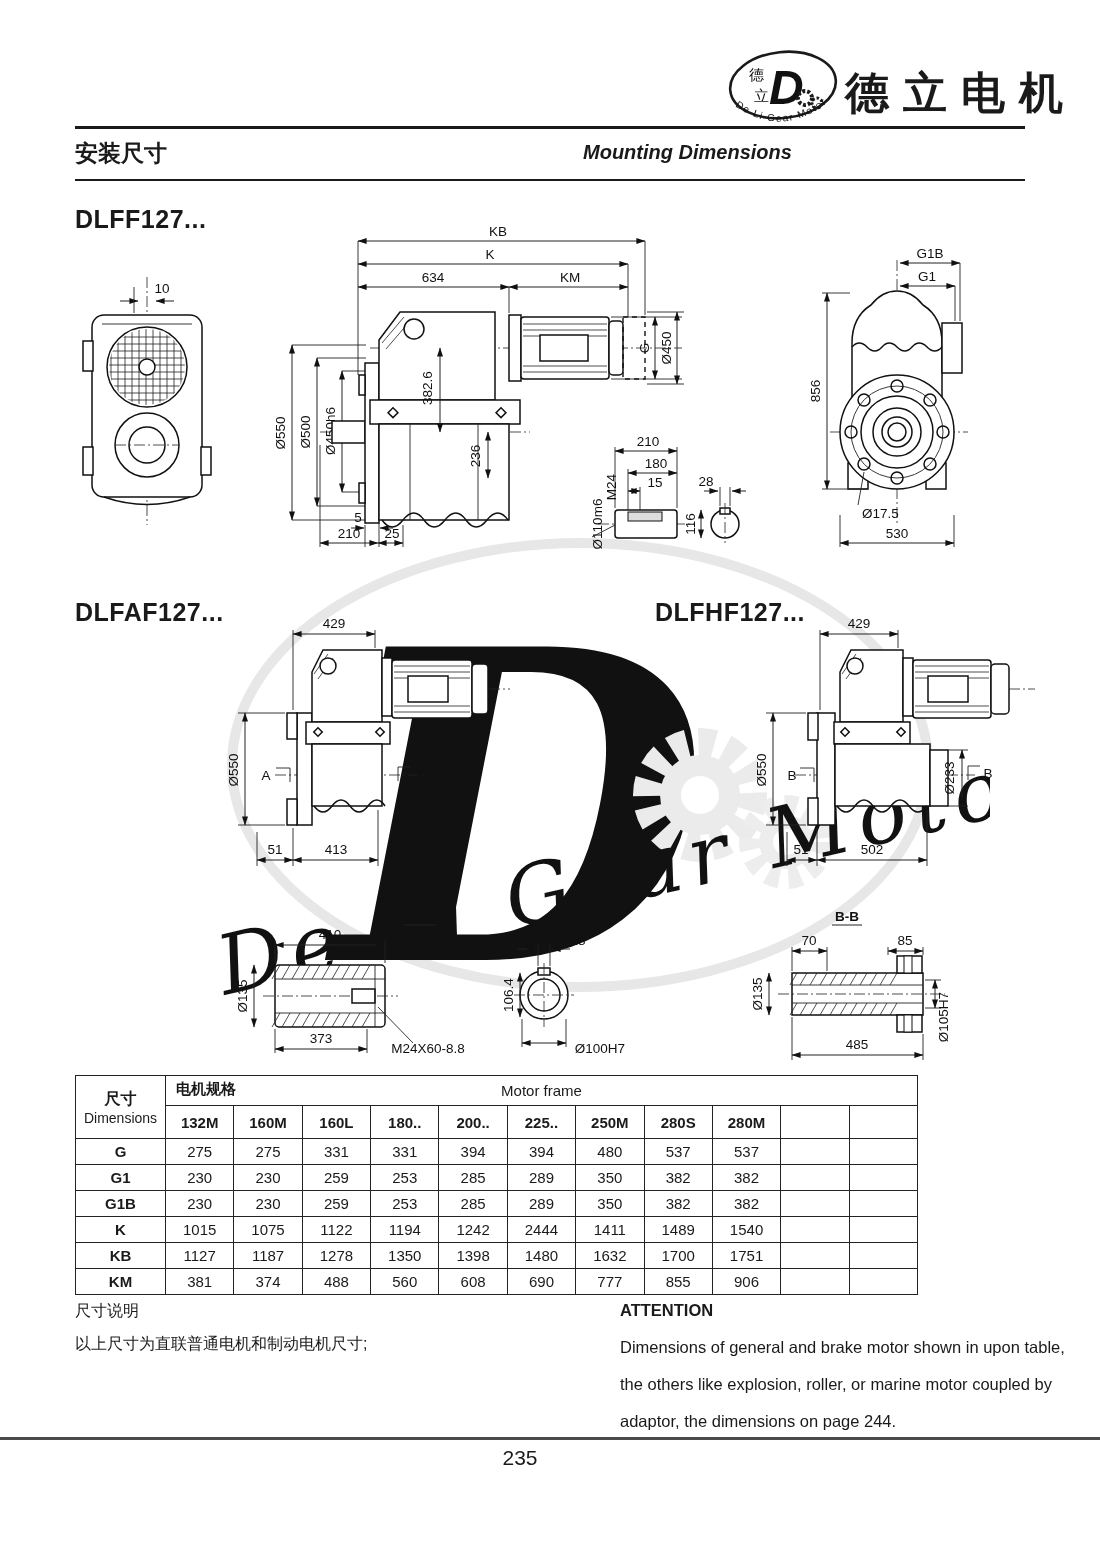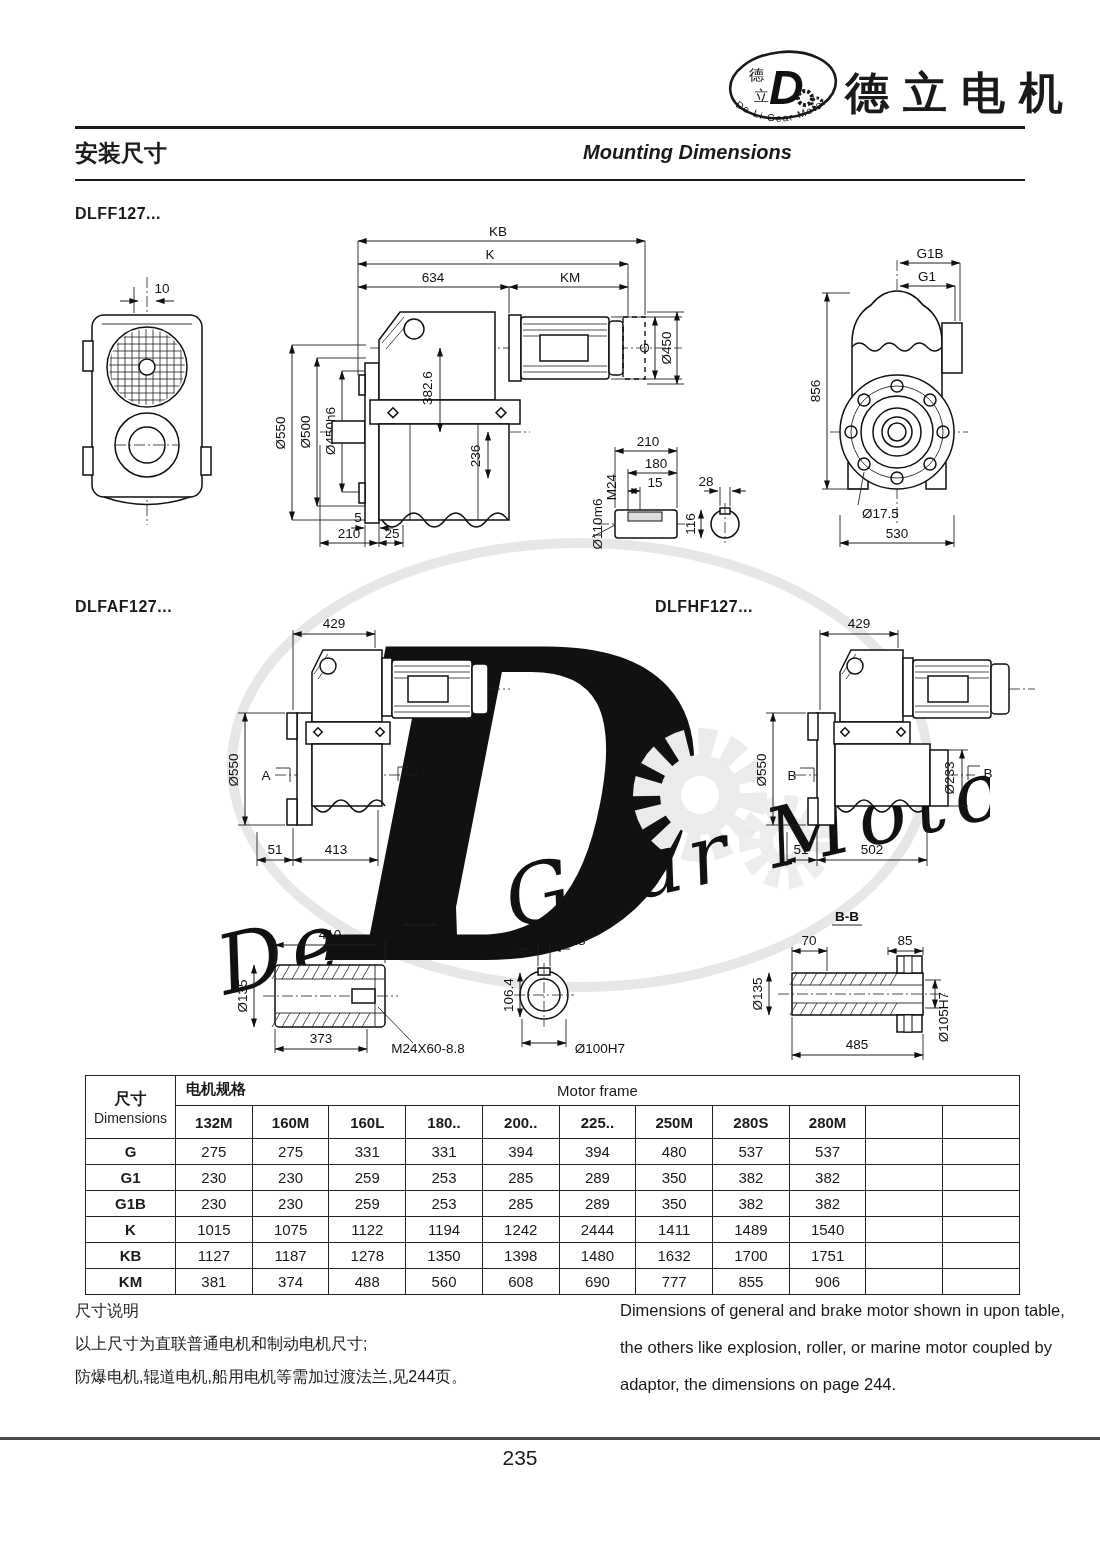--- a/index.html
+++ b/index.html
@@ -1,34 +1,34 @@
 <!DOCTYPE html>
 <html><head>
 <meta charset="utf-8">
 <style>
   html,body{margin:0;padding:0;background:#888;}
   #page{position:relative;width:1100px;height:1555px;background:#fff;margin:0 auto;
         font-family:"Liberation Sans",sans-serif;color:#1a1a1a;overflow:hidden;}
   .abs{position:absolute;}
   .rule{position:absolute;background:#1a1a1a;}
-  .sec-label{position:absolute;font-size:16px;font-weight:bold;letter-spacing:0.5px;}
+  .sec-label{position:absolute;font-size:25px;font-weight:bold;letter-spacing:0.5px;}
   .title-zh{position:absolute;font-size:23px;font-weight:bold;}
   .title-en{position:absolute;font-size:20px;font-weight:bold;font-style:italic;}
   .brand{position:absolute;font-family:"DejaVu Serif",serif;font-weight:900;font-size:44px;letter-spacing:14px;}
   svg text{font-family:"Liberation Sans",sans-serif;fill:#111;}
   .dt{font-size:13.5px;}
   .ol{stroke:#111;stroke-width:1.5;fill:#fff;}
   .oln{stroke:#111;stroke-width:1.5;fill:none;}
   .thin{stroke:#222;stroke-width:0.9;fill:none;}
   .dim{stroke:#222;stroke-width:1;}
   .cl{stroke:#222;stroke-width:0.8;stroke-dasharray:11 3 2 3;fill:none;}
   .hat{stroke:#222;stroke-width:0.8;}
   .wmt{font-family:"DejaVu Serif",serif;font-style:italic;}
   
-  #dimtable{position:absolute;left:85px;top:1075px;width:935px;border-collapse:collapse;table-layout:fixed;border-radius:28px;}
+  #dimtable{position:absolute;left:75px;top:1075px;width:843px;border-collapse:collapse;table-layout:fixed;border-radius:28px;}
   #dimtable th,#dimtable td{border:1.5px solid #222;font-size:15px;text-align:center;padding:0;height:25px;overflow:hidden;white-space:nowrap;}
   #dimtable thead th{font-weight:bold;}
   #dimtable .corner{height:62px;}
   #dimtable .corner .zh{font-size:16px;font-weight:bold;}
   #dimtable .corner .en{font-size:14px;font-weight:normal;}
   #dimtable .framehead{position:relative;height:28px;}
   #dimtable .framehead .specl{position:absolute;left:10px;top:4px;font-size:15px;font-weight:bold;}
   #dimtable .framehead .specc{display:inline-block;font-weight:normal;font-size:15px;}
   #dimtable td.rowhead{font-weight:bold;}
   .notes{position:absolute;font-size:16px;line-height:33px;}
@@ -561,23 +561,23 @@
           <td>906</td>
           <td></td>
           <td></td>
         </tr>
       </tbody>
   </table>
 
   <div class="notes" style="left:75px;top:1294px;">
     <div>尺寸说明</div>
     <div>以上尺寸为直联普通电机和制动电机尺寸;</div>
-    <div>防爆电机,辊道电机,船用电机等需加过渡法兰,见244页。</div>
   </div>
   <div class="notes-en" style="left:620px;top:1292px;">
+    <div class="ttl">ATTENTION</div>
     <div>Dimensions of general and brake motor shown in upon table,</div>
     <div>the others like explosion, roller, or marine motor coupled by</div>
     <div>adaptor, the dimensions on page 244.</div>
   </div>
 
   <div class="rule" style="left:0;top:1437px;width:1100px;height:3px;background:#4a4a4a;"></div>
   <div id="pagenum">235</div>
 
 </div>
 

